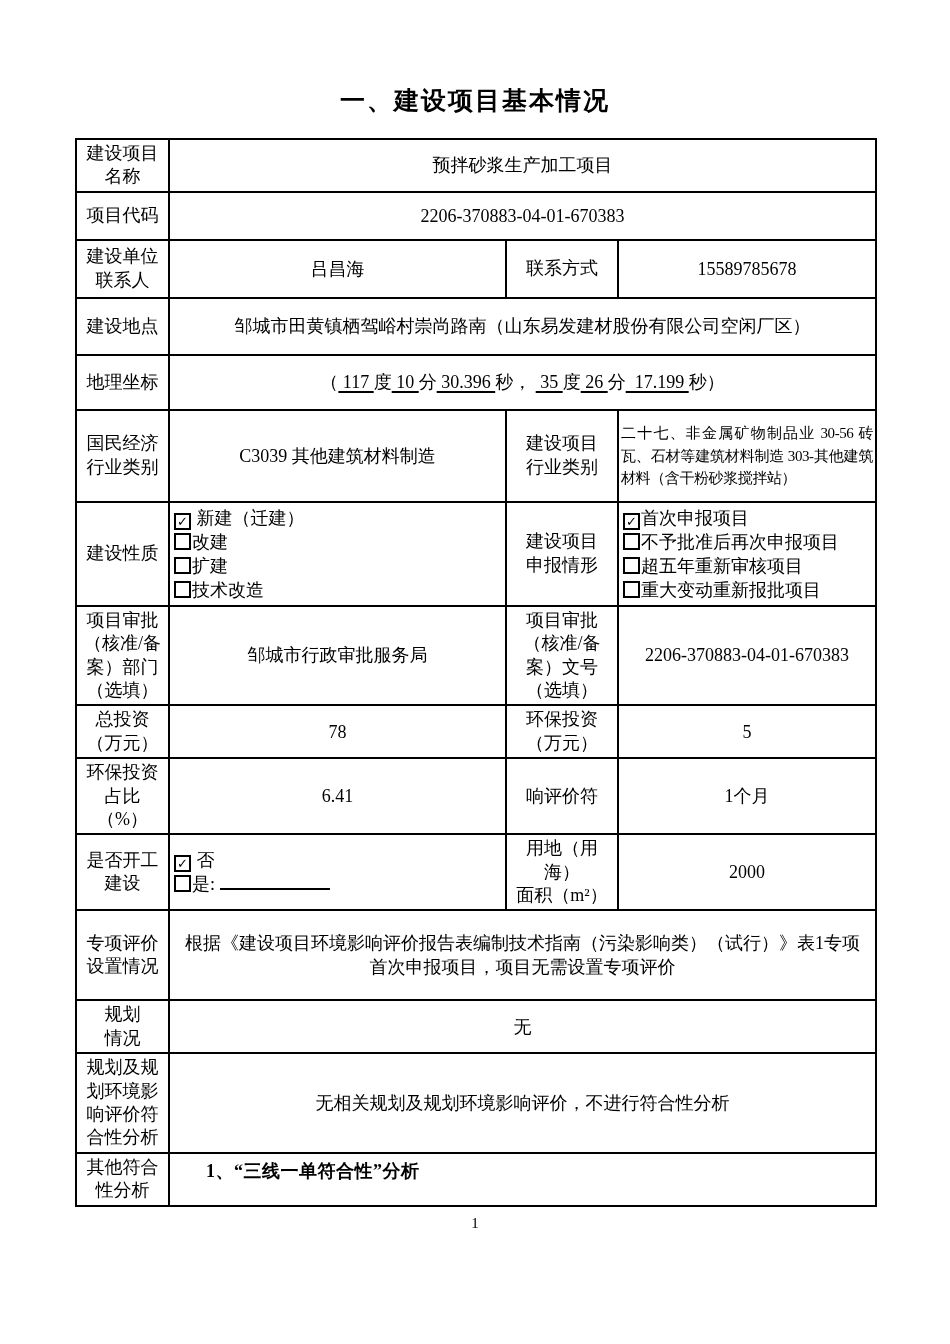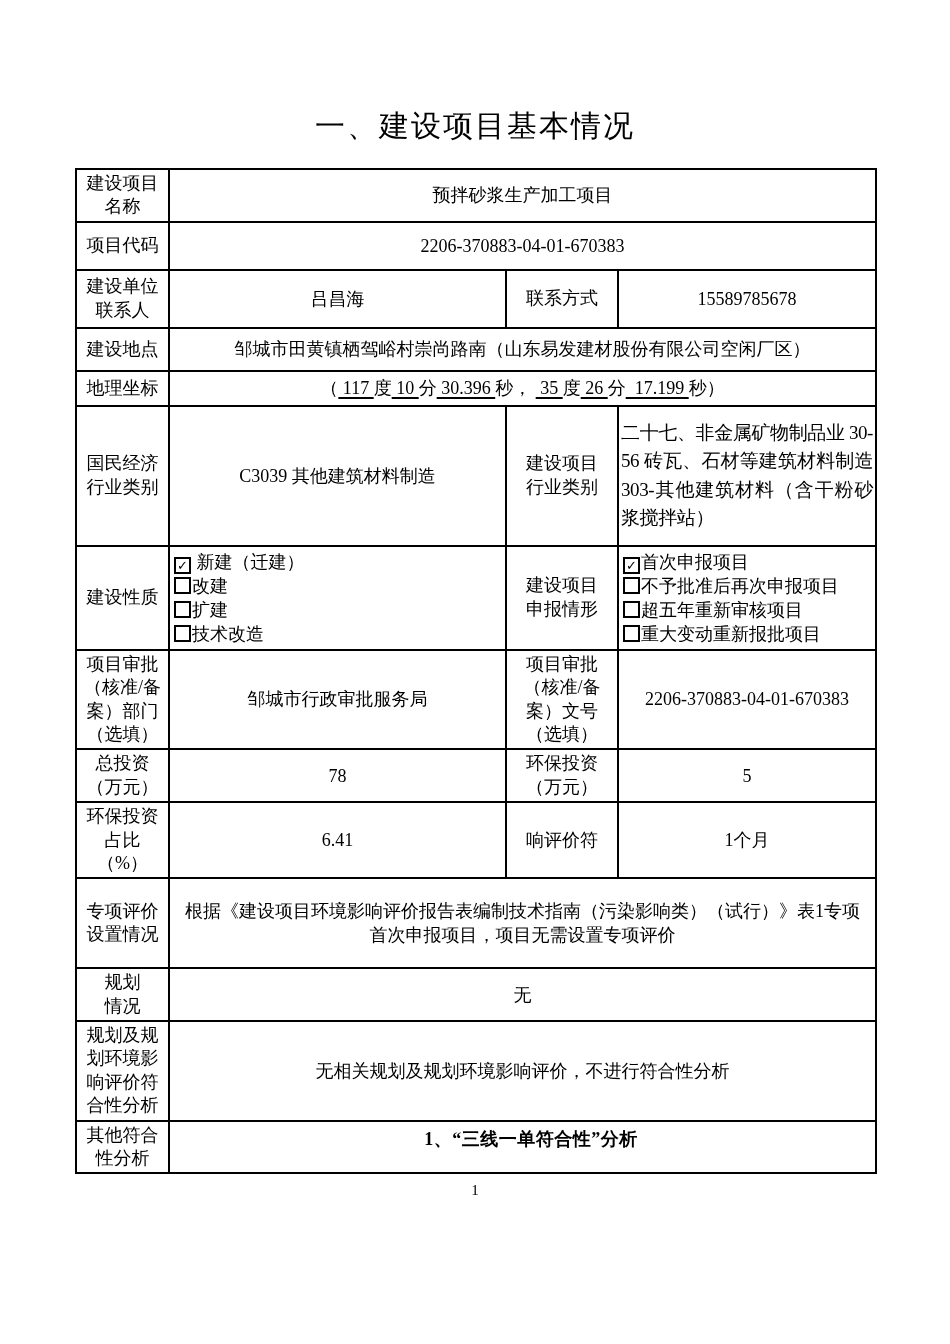--- a/index.html
+++ b/index.html
@@ -2,25 +2,25 @@
 <html><head>
 <meta charset="utf-8">
 <style>
   html,body{margin:0;padding:0;background:#fff;}
   body{
     width:950px;height:1344px;
     font-family:"Liberation Serif","DejaVu Serif",serif;
     color:#000;position:relative;
   }
   .doc-title{
-    padding-top:106px;
-    text-align:center;
-    font-size:30px;
+    padding-top:84px;
+    text-align:center;
+    font-size:25px;
     letter-spacing:2px;
-    font-weight:400;
+    font-weight:700;
   }
   table.form{
     border-collapse:collapse;
     table-layout:fixed;
     width:800px;
     margin:21px 0 0 75px;
   }
   td{
     border:2px solid #000;
     font-size:18px;
@@ -30,24 +30,24 @@
     overflow:hidden;
   }
   .lab{
     text-align:center;
     white-space:pre-line;
     line-height:1.3;
   }
   .val{ text-align:center; white-space:pre-line; }
   .industry-val{
     text-align:justify;
-    font-size:19px;
+    font-size:15px;
     letter-spacing:-0.4px;
     line-height:1.5;
-    padding:12px 2px;
+    padding:2px 2px;
     vertical-align:middle;
   }
   .opts{ text-align:left; padding:3px 2px 3px 4px; vertical-align:middle; }
   .opt{ line-height:24px; white-space:pre; }
   .cb{
     display:inline-block;
     width:13px;height:13px;
     border:2px solid #000;
     line-height:13px;
     font-size:13px;
@@ -59,23 +59,23 @@
   }
   .blank{
     display:inline-block;
     width:110px;height:15px;
     border-bottom:2px solid #000;
   }
   .coord span{ white-space:pre; }
   .u{ text-decoration:underline; text-decoration-thickness:1.5px; text-underline-offset:3px; }
   .bold-left{
     font-weight:bold;
-    text-align:center;
+    text-align:left;
     vertical-align:top;
-    padding:5px 3px 2px 20px;
+    padding:5px 3px 2px 36px;
     letter-spacing:0.5px;
   }
   .page-num{
     margin-top:8px;
     text-align:center;
     font-size:15px;
   }
 </style>
 </head>
 <body>
@@ -103,26 +103,26 @@
   </tr>
 
   <tr style="height:58px">
     <td class="lab">建设单位
 联系人</td>
     <td class="val">吕昌海</td>
     <td class="lab">联系方式</td>
     <td class="val">15589785678</td>
   </tr>
 
-  <tr style="height:43px">
+  <tr style="height:57px">
     <td class="lab">建设地点</td>
     <td class="val" colspan="3">邹城市田黄镇栖驾峪村崇尚路南（山东易发建材股份有限公司空闲厂区）</td>
   </tr>
 
-  <tr style="height:35px">
+  <tr style="height:55px">
     <td class="lab">地理坐标</td>
     <td class="val coord" colspan="3"><span>（</span><span class="u"> 117 </span><span>度</span><span class="u"> 10 </span><span>分</span><span class="u"> 30.396 </span><span>秒， </span><span class="u"> 35 </span><span>度</span><span class="u"> 26 </span><span>分</span><span class="u">  17.199 </span><span>秒）</span></td>
   </tr>
 
   <tr style="height:92px">
     <td class="lab">国民经济
 行业类别</td>
     <td class="val">C3039 其他建筑材料制造</td>
     <td class="lab">建设项目
 行业类别</td>
@@ -171,20 +171,32 @@
 
   <tr style="height:73px">
     <td class="lab">环保投资
 占比
 （%）</td>
     <td class="val">6.41</td>
     <td class="lab">响评价符</td>
     <td class="val">1个月</td>
   </tr>
 
+  <tr style="height:65px">
+    <td class="lab">是否开工
+建设</td>
+    <td class="opts">
+      <div class="opt"><span class="cb">✓</span><span> 否</span></div>
+      <div class="opt"><span class="cb"></span><span>是: </span><span class="blank"></span></div>
+    </td>
+    <td class="lab">用地（用
+海）
+面积（m²）</td>
+    <td class="val">2000</td>
+  </tr>
 
   <tr style="height:90px">
     <td class="lab">专项评价
 设置情况</td>
     <td class="val" colspan="3">根据《建设项目环境影响评价报告表编制技术指南（污染影响类）（试行）》表1专项
 首次申报项目，项目无需设置专项评价</td>
   </tr>
 
   <tr style="height:47px">
     <td class="lab">规划

